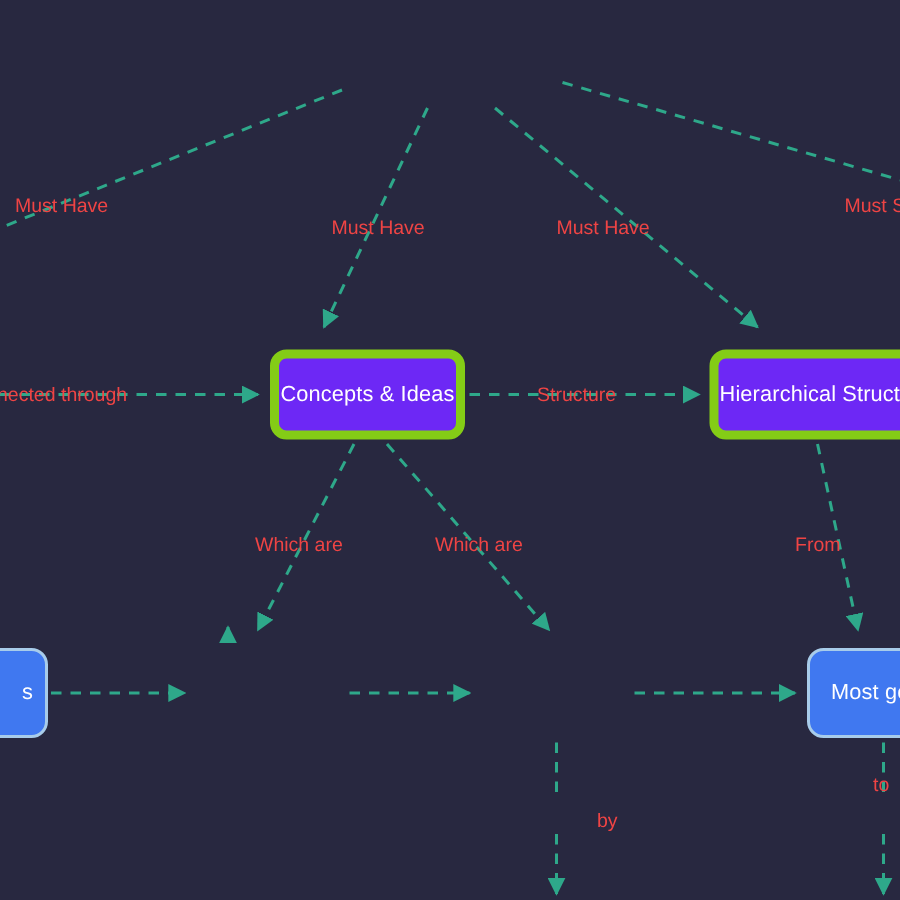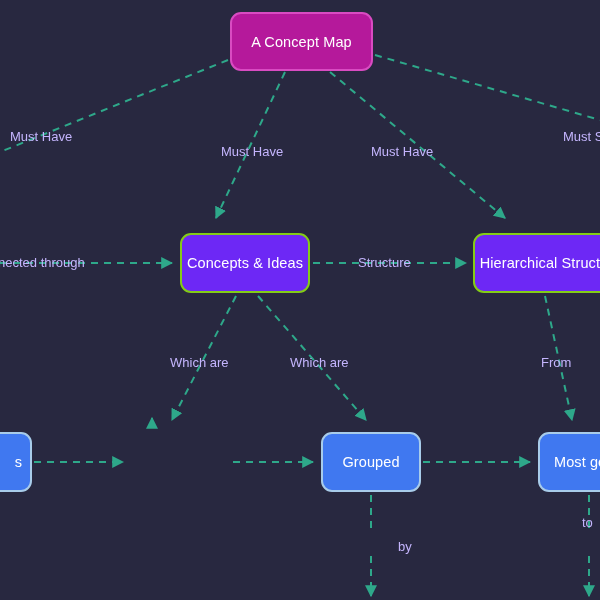--- a/index.html
+++ b/index.html
@@ -34,29 +34,29 @@
     letter-spacing: .1px;
     white-space: nowrap;
     text-align: center;
   }
   .node-root {
     background: #B5199B;
     border: 2px solid #D94BC2;
   }
   .node-mid {
     background: #6D28F5;
-    border: 2px solid #84cc16;
+    border: 6px solid #84cc16;
   }
   .node-leaf {
     background: #4078F0;
     border: 2px solid #A8CCEA;
   }
   .edge-label {
     position: absolute;
-    color: #c4b5fd;
+    color: #ef4444;
     font-size: 13px;
     white-space: nowrap;
     line-height: 1;
   }
 </style>
 </head>
 <body>
 
 <div id="canvas">
 
@@ -93,50 +93,44 @@
 
     <path d="M 152 425 L 152 418" fill="none" stroke="#2EA88A" stroke-width="2" marker-end="url(#arrow)"></path>
 
     <path d="M 371 495 L 371 530" fill="none" stroke="#2EA88A" stroke-width="2" stroke-dasharray="7 6"></path>
     <path d="M 371 556 L 371 596" fill="none" stroke="#2EA88A" stroke-width="2" stroke-dasharray="7 6" marker-end="url(#arrow)"></path>
 
     <path d="M 589 495 L 589 530" fill="none" stroke="#2EA88A" stroke-width="2" stroke-dasharray="7 6"></path>
     <path d="M 589 556 L 589 596" fill="none" stroke="#2EA88A" stroke-width="2" stroke-dasharray="7 6" marker-end="url(#arrow)"></path>
   </svg>
 
-  <div class="node node-root" style="left:230px; top:12px; width:143px; height:59px;">
-    <span>A Concept Map</span>
-  </div>
 
   <div class="node node-mid" style="left:180px; top:233px; width:130px; height:60px;">
     <span>Concepts &amp; Ideas</span>
   </div>
 
   <div class="node node-mid" style="left:473px; top:233px; width:155px; height:60px;">
     <span>Hierarchical Structure</span>
   </div>
 
   <div class="node node-leaf" style="left:-48px; top:432px; width:80px; height:60px;">
     <span style="position:absolute; right:8px;">s</span>
   </div>
 
 
-  <div class="node node-leaf" style="left:321px; top:432px; width:100px; height:60px;">
-    <span>Grouped</span>
-  </div>
 
   <div class="node node-leaf" style="left:538px; top:432px; width:100px; height:60px;">
     <span style="position:absolute; left:14px;">Most general</span>
   </div>
 
   <div class="edge-label" style="left:10px; top:130px;">Must Have</div>
   <div class="edge-label" style="left:221px; top:145px;">Must Have</div>
   <div class="edge-label" style="left:371px; top:145px;">Must Have</div>
   <div class="edge-label" style="left:563px; top:130px;">Must S</div>
   <div class="edge-label" style="left:-2px; top:256px;">nected through</div>
   <div class="edge-label" style="left:358px; top:256px;">Structure</div>
   <div class="edge-label" style="left:170px; top:356px;">Which are</div>
   <div class="edge-label" style="left:290px; top:356px;">Which are</div>
-  <div class="edge-label" style="left:541px; top:356px;text-align:center;">From</div>
+  <div class="edge-label" style="left:530px; top:356px;text-align:center;">From</div>
   <div class="edge-label" style="left:364px; top:540px;padding-left:34px;">by</div>
   <div class="edge-label" style="left:582px; top:516px;">to</div>
 
 </div>
 
 </body></html>

